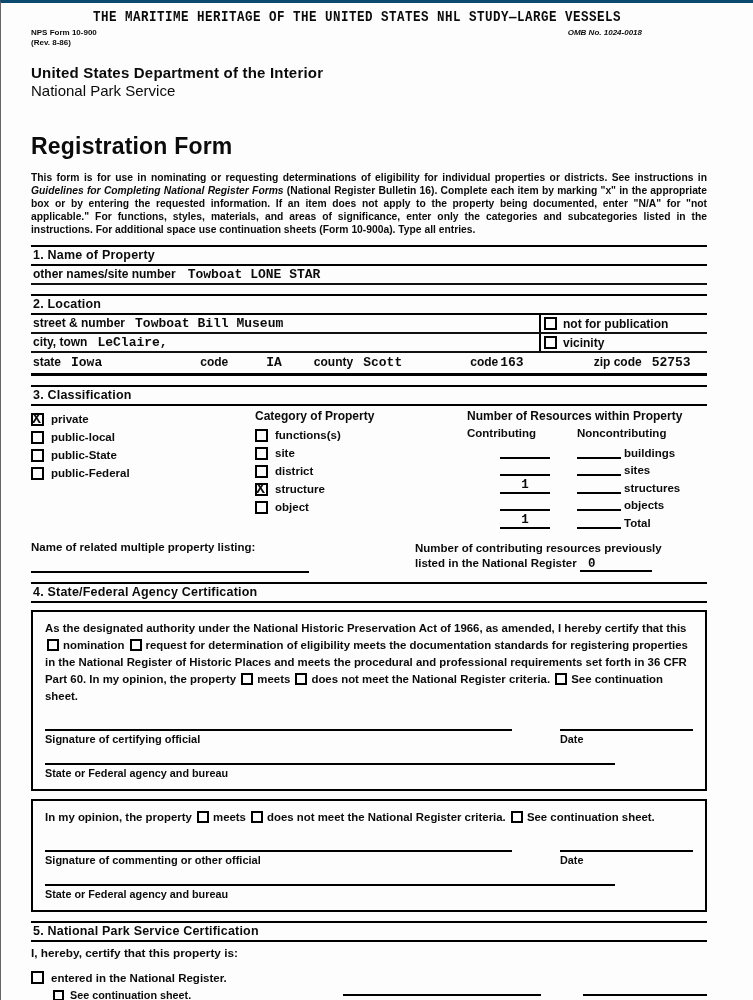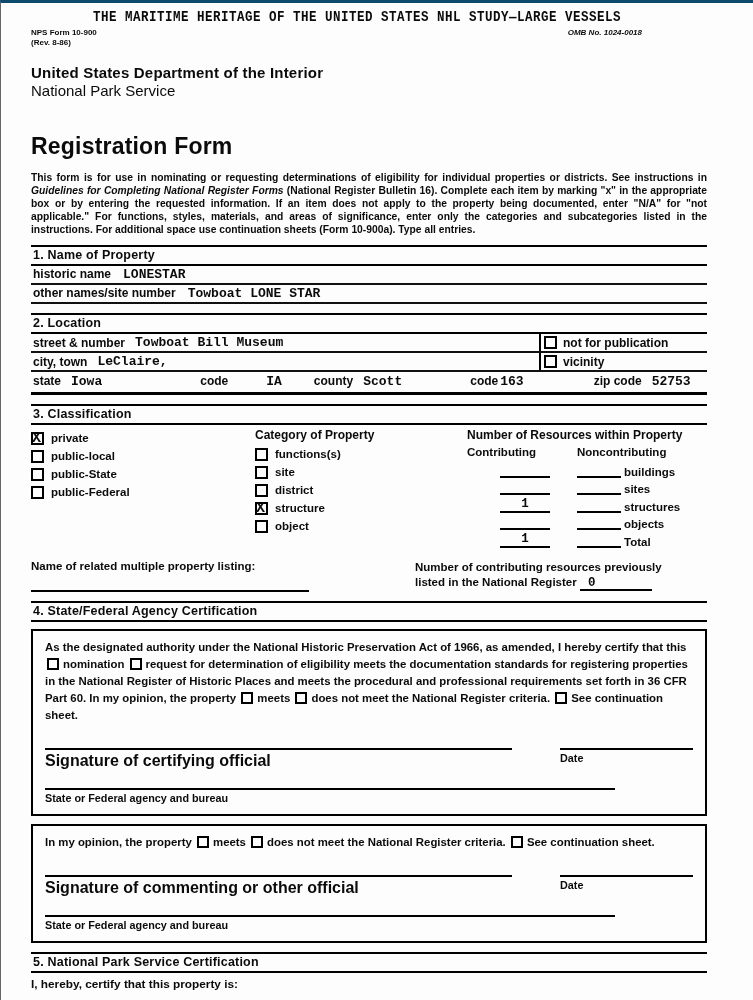--- a/index.html
+++ b/index.html
@@ -29,21 +29,21 @@
   .sec-head {
     border-top:2px solid #000; border-bottom:2.5px solid #000;
     font-size:12.5px; font-weight:bold; padding:1px 0 2px 2px; letter-spacing:.2px;
   }
   .lbl { font-weight:bold; font-size:12px; white-space:nowrap; }
   .mono { font-family:"Liberation Mono", monospace; font-size:13px; font-weight:bold; }
   .fill-row { display:flex; align-items:baseline; border-bottom:2px solid #111; padding:1px 2px; min-height:17px; }
   .fill-row .mono { margin-left:12px; }
   
   .loc-row { display:flex; align-items:stretch; border-bottom:2px solid #111; min-height:17px; }
-  .loc-left { flex:1; display:flex; align-items:center; padding:1px 2px; }
+  .loc-left { flex:1; display:flex; align-items:flex-start; padding:1px 2px; }
   .loc-right { width:168px; border-left:2px solid #000; display:flex; align-items:center; padding-left:3px; }
   .state-row { display:flex; align-items:baseline; border-bottom:3px solid #000; padding:2px 2px 3px 2px; }
   .state-row .mono { margin:0 0 0 10px; }
   .sp { display:inline-block; }
   
   .checkbox { position:relative; width:13px; height:13px; border:2px solid #000; flex:none; display:inline-block; }
   .checkbox .mark {
     position:absolute; left:-1px; top:-4px; font-family:"Liberation Mono",monospace;
     font-size:15px; font-weight:bold;
   }
@@ -68,21 +68,21 @@
   .s3-bl { flex:1; }
   .s3-bl .lbl2 { font-size:11.5px; font-weight:bold; }
   .blank-line { display:block; width:278px; border-bottom:2px solid #000; height:17px; margin-top:3px; }
   .s3-br { width:292px; font-size:11.5px; font-weight:bold; line-height:1.35; }
   .zero-line { display:inline-block; width:72px; border-bottom:2px solid #000; text-align:left; padding-left:8px;
                font-family:"Liberation Mono",monospace; font-size:12.5px; line-height:12px; }
   
   .cert-box { border:2px solid #000; padding:8px 12px 10px 12px; margin-top:7px; }
   .cert-text { font-size:11.4px; font-weight:600; line-height:1.5; }
   .sig-row { display:flex; gap:48px; margin-top:24px; }
-  .sig-main { flex:1; border-top:2px solid #000; font-size:16px; font-weight:600; padding-top:2px; }
+  .sig-main { flex:1; border-top:2px solid #000; font-size:11px; font-weight:600; padding-top:2px; }
   .sig-date { width:133px; border-top:2px solid #000; font-size:10.8px; font-weight:600; padding-top:2px; }
   .agency-row { margin-top:18px; border-top:2px solid #000; font-size:10.8px; font-weight:600; padding-top:2px; width:88%; }
   
   .s5-intro { font-size:11.8px; font-weight:bold; margin:4px 0 6px 0; }
   .s5-body { display:flex; }
   .s5-left { width:312px; font-size:11.5px; font-weight:bold; }
   .s5-item { display:flex; align-items:flex-start; margin-top:5px; }
   .s5-item .checkbox { margin-top:0; }
   .s5-item .t { margin-left:7px; line-height:1.3; }
   .s5-sub { margin-left:22px; margin-top:3px; display:flex; align-items:center; font-size:10.8px; }
@@ -112,24 +112,20 @@
     <br>
     <span>Registration Form</span>
   </h1>
   <p class="instructions">
     <span>This form is for use in nominating or requesting determinations of eligibility for individual properties or districts. See instructions in </span><i>Guidelines for Completing National Register Forms</i><span> (National Register Bulletin 16). Complete each item by marking "x" in the appropriate box or by entering the requested information. If an item does not apply to the property being documented, enter "N/A" for "not applicable." For functions, styles, materials, and areas of significance, enter only the categories and subcategories listed in the instructions. For additional space use continuation sheets (Form 10-900a). Type all entries.</span>
   </p>
 
   <div class="sec">
     <div class="sec-head">1. Name of Property</div>
     <div class="fill-row">
-      <span class="lbl">historic name</span>
-      <span class="mono">LONESTAR</span>
-    </div>
-    <div class="fill-row">
       <span class="lbl">other names/site number</span>
       <span class="mono">Towboat LONE STAR</span>
     </div>
   </div>
 
   <div class="sec">
     <div class="sec-head">2. Location</div>
     <div class="loc-row">
       <div class="loc-left">
         <span class="lbl">street &amp; number</span>

